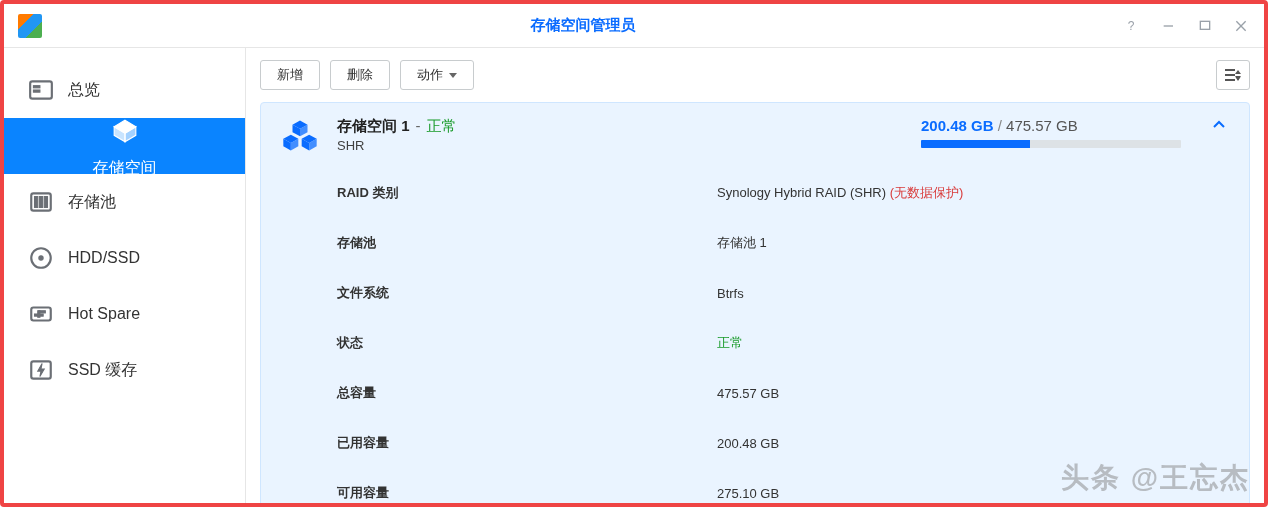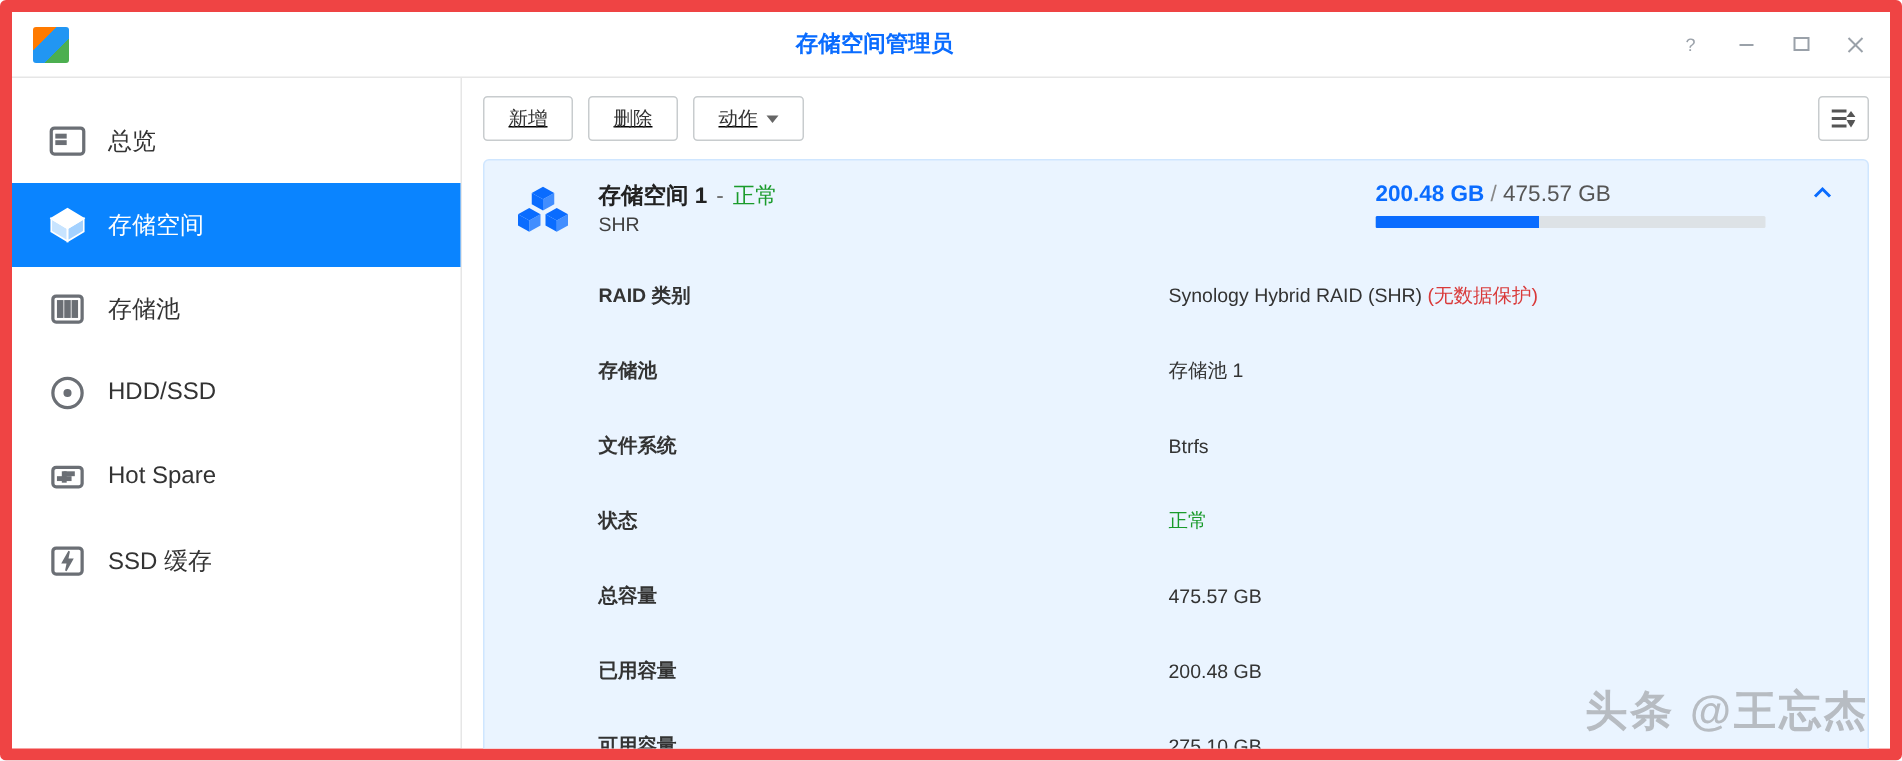--- a/index.html
+++ b/index.html
@@ -1,33 +1,33 @@
 <!DOCTYPE html>
 <html><head>
 <meta charset="utf-8">
 <style>
   * { box-sizing: border-box; margin: 0; padding: 0; }
   body { font-family: "Microsoft YaHei", Verdana, Arial, sans-serif; font-size: 13px; background: #fff; }
-  .window { width: 1268px; height: 507px; border: 8px solid #ef4444; border-radius: 4px; background: #fff; display: flex; flex-direction: column; }
+  .window { width: 1268px; height: 507px; border: 4px solid #ef4444; border-radius: 4px; background: #fff; display: flex; flex-direction: column; }
   .titlebar { height: 44px; display: flex; align-items: center; padding: 0 14px; border-bottom: 1px solid #e6e6e6; }
   .app-icon { width: 24px; height: 24px; background: linear-gradient(135deg,#ff7a00 0%,#ff7a00 33%,#2196f3 33%,#2196f3 66%,#4caf50 66%); border-radius: 2px; display:inline-block; }
   .title-txt { flex: 1; text-align: center; color: #0a6cff; font-size: 15px; font-weight: bold; }
   .title-ctrls { display: flex; gap: 18px; align-items: center; }
   .title-ctrls .ctl { width: 18px; height: 18px; display:flex; align-items:center; justify-content:center; color:#9aa1a9; cursor:pointer; }
   .title-ctrls .ctl svg { width:16px; height:16px; }
   .body { flex:1; display:flex; overflow:hidden; }
-  .sidebar { width: 300px; border-right:1px solid #e6e6e6; padding-top:14px;text-align:center; }
+  .sidebar { width: 242px; border-right:1px solid #e6e6e6; padding-top:14px;text-align:center; }
   .nav-item { display:flex; align-items:center; gap:14px; height:56px; padding:0 24px; cursor:pointer; color:#333; font-size:16px; }
-  .nav-item.active { background:#0a84ff; color:#fff; }
+  .nav-item.active { background:#0a84ff; color:#fff;flex-direction:column; }
   .nav-item .nav-icon { width:26px; height:26px; display:inline-flex; align-items:center; justify-content:center; }
   .nav-item .nav-icon svg { width:26px; height:26px; }
   .nav-item.active .nav-icon svg { fill:#fff; stroke:#fff; }
   .nav-item:not(.active) .nav-icon svg { fill:#6b6f75; stroke:#6b6f75; }
   .main { flex:1; padding:12px 14px; background:#fff; display:flex; flex-direction:column; }
-  .toolbar { display:flex; align-items:flex-end; gap:10px; margin-bottom:12px;text-decoration:underline; }
+  .toolbar { display:flex; align-items:flex-end; gap:10px; margin-bottom:12px; }
   .btn { height:30px; padding:0 16px; background:#fff; border:1px solid #c8ccce; border-radius:3px; cursor:pointer; font-size:13px; color:#333; display:flex; align-items:center; gap:6px; }
   .spacer{flex:1;}
   .sort-btn{width:34px;justify-content:center;padding:0;}
   .panel { border:1px solid #cfe6ff; background:#eaf4ff; border-radius:4px; padding:14px 18px 36px; }
   .panel-head { display:flex; align-items:flex-start; gap:16px; }
   .vol-icon { width:42px; height:42px; display:flex; align-items:center; justify-content:center; }
   .vol-icon svg{width:40px;height:40px;}
   .head-text { flex:1; }
   .head-line1 { display:flex; align-items:baseline; gap:6px; font-size:15px;}
   .head-line1 .vname{font-weight:bold;color:#222;}

